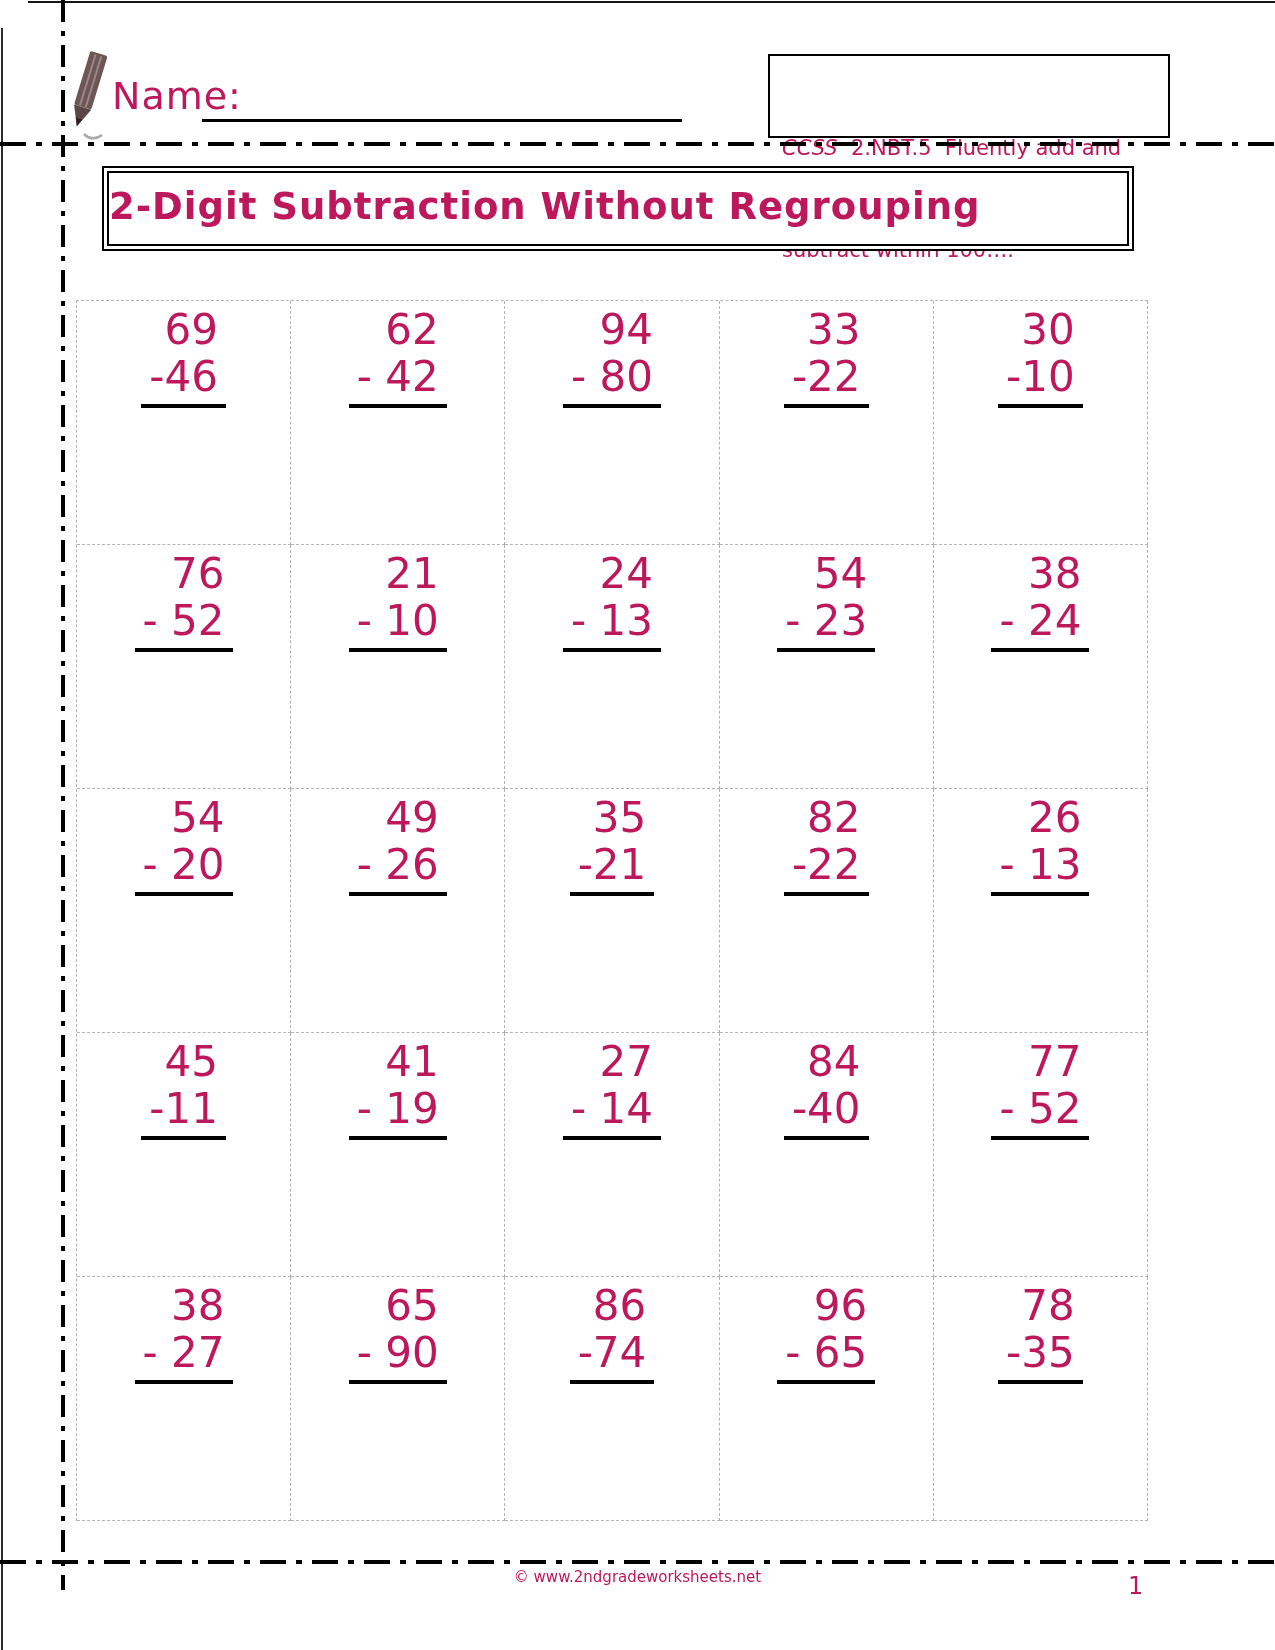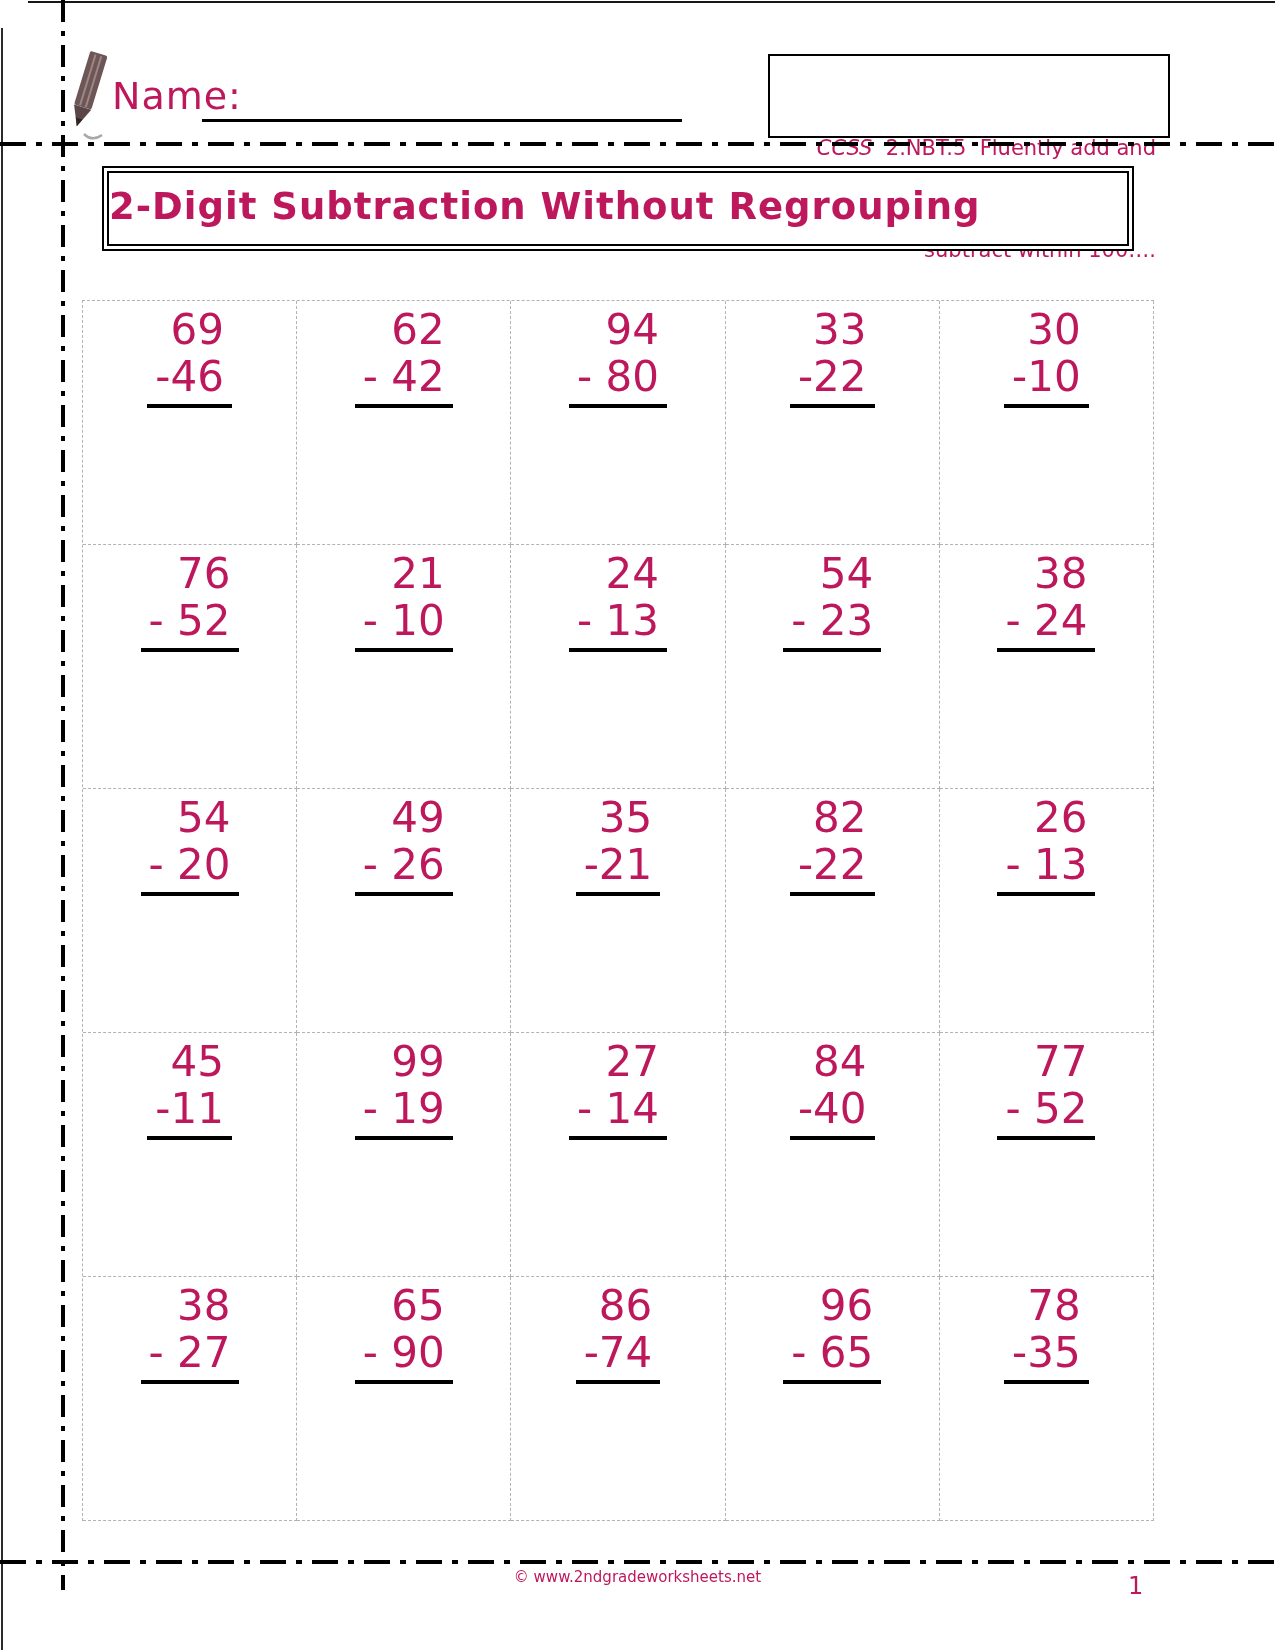--- a/index.html
+++ b/index.html
@@ -53,21 +53,20 @@
     position: absolute; left: 202px; top: 119px;
     width: 480px; height: 3px; background: #000;
   }
   .ccss-box {
     position: absolute; left: 768px; top: 54px;
     width: 402px; height: 84px;
     border: 2px solid #000;
     padding: 7px 12px 0 12px;
     font-size: 21px; line-height: 34px;
     white-space: pre;
-    text-align: right;
   }
   .ccss-code { font-style: italic; }
 
   
   .title-box {
     position: absolute; left: 102px; top: 166px;
     width: 1032px;
     border: 2px solid #000;
     padding: 3px;
     background: #fff;
@@ -75,21 +74,21 @@
   .title-inner {
     border: 2px solid #000;
     font-size: 37px;
     font-weight: bold;
     letter-spacing: 1px;
     padding: 12px 0 16px 0;
   }
 
   
   .grid {
-    position: absolute; left: 82px; top: 300px;
+    position: absolute; left: 76px; top: 300px;
     width: 1072px;
     display: grid;
     grid-template-columns: repeat(5, 1fr);
     grid-auto-rows: 244px;
     border-top: 1px dashed #b3b3b3;
     border-left: 1px dashed #b3b3b3;
   }
   .cell {
     border-right: 1px dashed #b3b3b3;
     border-bottom: 1px dashed #b3b3b3;
@@ -249,21 +248,21 @@
       </div>
     </div>
       <div class="cell">
       <div class="problem">
         <div class="minuend">45</div>
         <div class="subtrahend">-11</div>
       </div>
     </div>
       <div class="cell">
       <div class="problem">
-        <div class="minuend">99</div>
+        <div class="minuend">41</div>
         <div class="subtrahend">- 19</div>
       </div>
     </div>
       <div class="cell">
       <div class="problem">
         <div class="minuend">27</div>
         <div class="subtrahend">- 14</div>
       </div>
     </div>
       <div class="cell">

